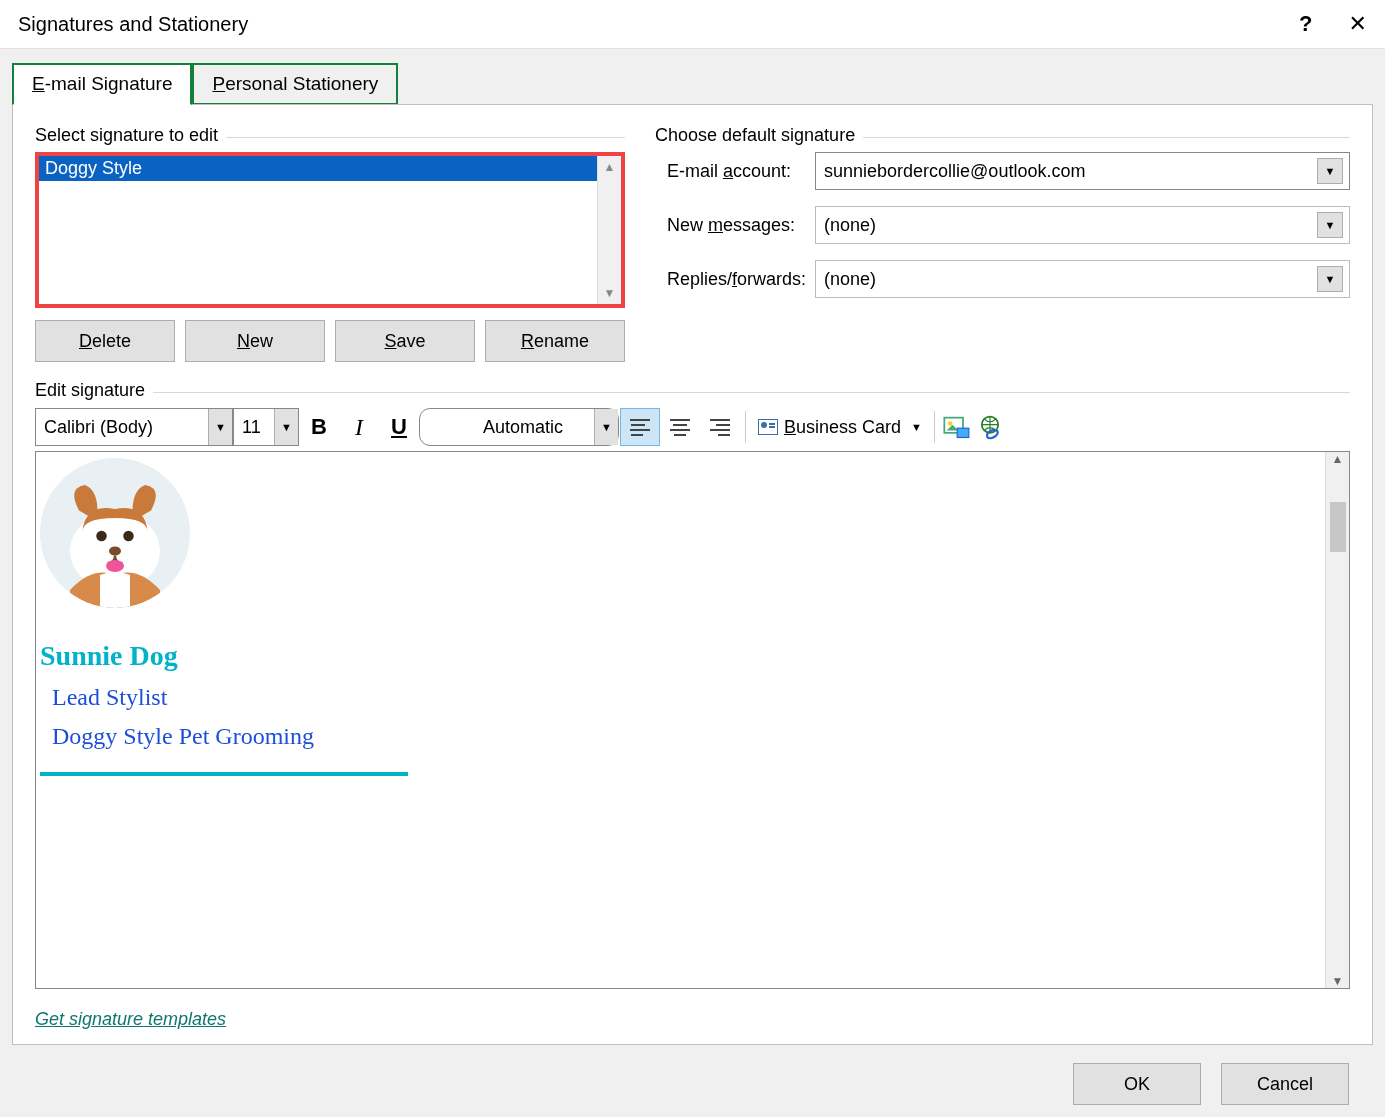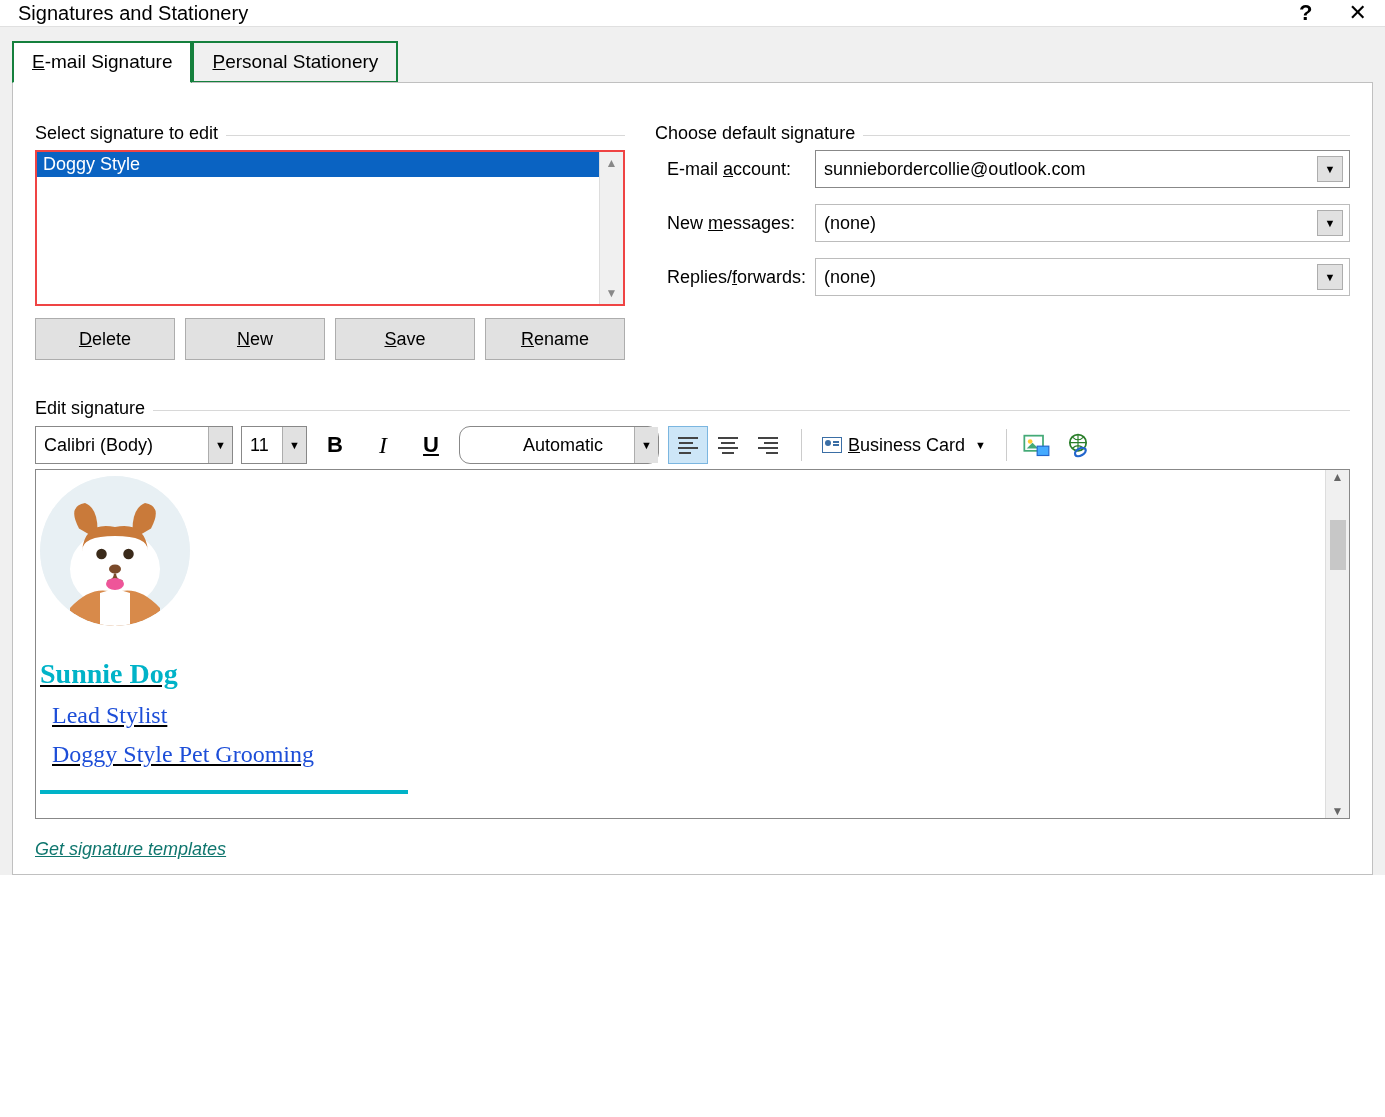--- a/index.html
+++ b/index.html
@@ -4,21 +4,21 @@
 <style>
   * { box-sizing: border-box; }
   body {
     margin: 0;
     font-family: "Segoe UI", Arial, sans-serif;
     font-size: 15px;
     background: #fff;
     color: #000;
     width: 1385px;
   }
-  .dialog { height: 875px; display: flex; flex-direction: column; }
+  .dialog { height: 1117px; display: flex; flex-direction: column; }
   .titlebar {
     display: flex; align-items: center; justify-content: space-between;
     padding: 0 18px; height: 48px;
   }
   .titlebar-title { font-size: 20px; }
   .titlebar-icons { display: flex; gap: 36px; align-items: center; }
   .titlebar-icons span { font-size: 22px; font-family: Arial, sans-serif; }
   .help-qm { font-weight: 600; }
   .content-outer {
     flex: 1; background: #f0f0f0; border-top: 1px solid #e0e0e0;
@@ -33,24 +33,24 @@
   }
   .tab.active { background: #fff; border-bottom: 1px solid #fff; position: relative; z-index: 2; }
   .tab .u { text-decoration: underline; }
   .tab-panel {
     background: #fff; border: 1px solid #c0c0c0; margin-top: -1px;
     padding: 20px 22px 14px 22px; flex: 1; display: flex; flex-direction: column;
   }
   .two-col { display: flex; gap: 30px; }
   .col-left { flex: 0 0 590px; }
   .col-right { flex: 1; }
-  .group-label-row { display: flex; align-items: center; font-size: 18px; margin-bottom: 6px; margin-top: 20px; }
+  .group-label-row { display: flex; align-items: center; font-size: 18px; margin-bottom: 6px; }
   .group-label-row .line { flex: 1; height: 1px; background: #d8d8d8; margin-left: 8px; margin-top: 4px; }
   .sig-listbox {
-    border: 2px solid #ef4444; height: 156px; background: #fff; position: relative;
+    border: 4px solid #ef4444; height: 156px; background: #fff; position: relative;
     display: flex;
   }
   .sig-list-items { flex: 1; overflow: hidden; }
   .sig-item {
     padding: 2px 6px; font-size: 18px; color: #fff; background: #0a63c2;
   }
   .vscroll {
     width: 24px; background: #f0f0f0; border-left: 1px solid #ddd;
     display: flex; flex-direction: column; justify-content: space-between; align-items: center;
     color: #888; font-size: 12px; padding: 4px 0;
@@ -69,21 +69,21 @@
     display: flex; align-items: center; justify-content: space-between;
     padding: 0 6px 0 8px; font-size: 18px;
   }
   .select.light { border-color: #bcbcbc; }
   .select .chev {
     width: 26px; height: 26px; background: #e1e1e1; border: 1px solid #adadad;
     display: flex; align-items: center; justify-content: center; font-size: 11px;
   }
   .edit-section { margin-top: 18px; display: flex; flex-direction: column; flex: 1; }
   .toolbar {
-    display: flex; align-items: center; gap: 8px; margin-bottom: 4px; flex-wrap: nowrap;
+    display: flex; align-items: center; margin-bottom: 4px; flex-wrap: nowrap;
   }
   .tb-select {
     height: 38px; border: 1px solid #888; background: #fff; display: flex;
     align-items: center; justify-content: space-between; font-size: 18px; padding-left: 8px;
   }
   .tb-select.font { width: 198px; }
   .tb-select.size { width: 66px; }
   .tb-select .chev {
     width: 24px; height: 100%; background: #e1e1e1; border-left: 1px solid #adadad;
     display: flex; align-items: center; justify-content: center; font-size: 11px;
@@ -126,21 +126,21 @@
   .bizcard-icon::after {
     content: ""; position: absolute; right: 2px; top: 3px; width: 6px; height: 2px;
     background: #3a6ea5; box-shadow: 0 3px 0 #3a6ea5;
   }
   .img-icon, .link-icon { width: 34px; height: 34px; display:flex; align-items:center; justify-content:center; cursor:pointer; }
   .img-icon svg, .link-icon svg { width: 28px; height: 28px; }
   .editor-box {
     border: 1px solid #888; flex: 1; display: flex; min-height: 350px;
   }
   .editor-content {
-    flex: 1; padding: 6px 5px 6px 4px; overflow: hidden; font-family: Georgia, "Times New Roman", serif; text-decoration: underline;
+    flex: 1; padding: 6px 5px 6px 4px; overflow: hidden; font-family: Georgia, "Times New Roman", serif;
   }
   .avatar {
     width: 150px; height: 150px; border-radius: 50%; overflow: hidden; display: flex;
     align-items: center; justify-content: center; background: #eef4f7; margin: 0 0 32px 0;
   }
   .avatar svg { width: 100%; height: 100%; }
   .sig-name { font-size: 28px; font-weight: 700; color: #00b3c8; margin: 0 0 2px 0; }
   .sig-title, .sig-company { font-size: 24px; color: #1d4ed8; margin: 12px; }
   .sig-hr { width: 368px; height: 4px; background: #00b3c8; margin-top: 22px; }
   .editor-scroll {

